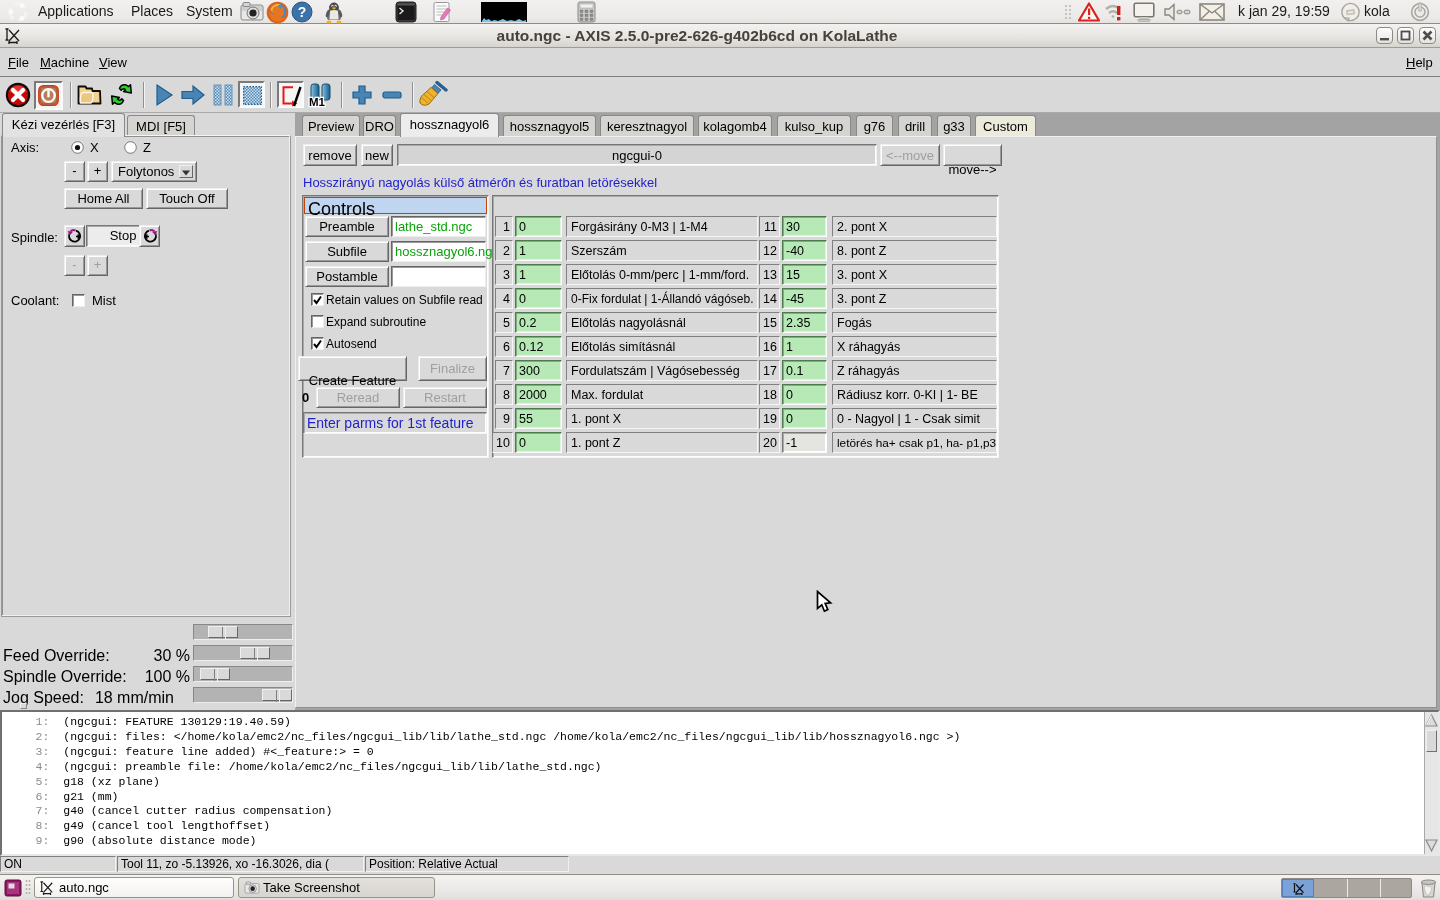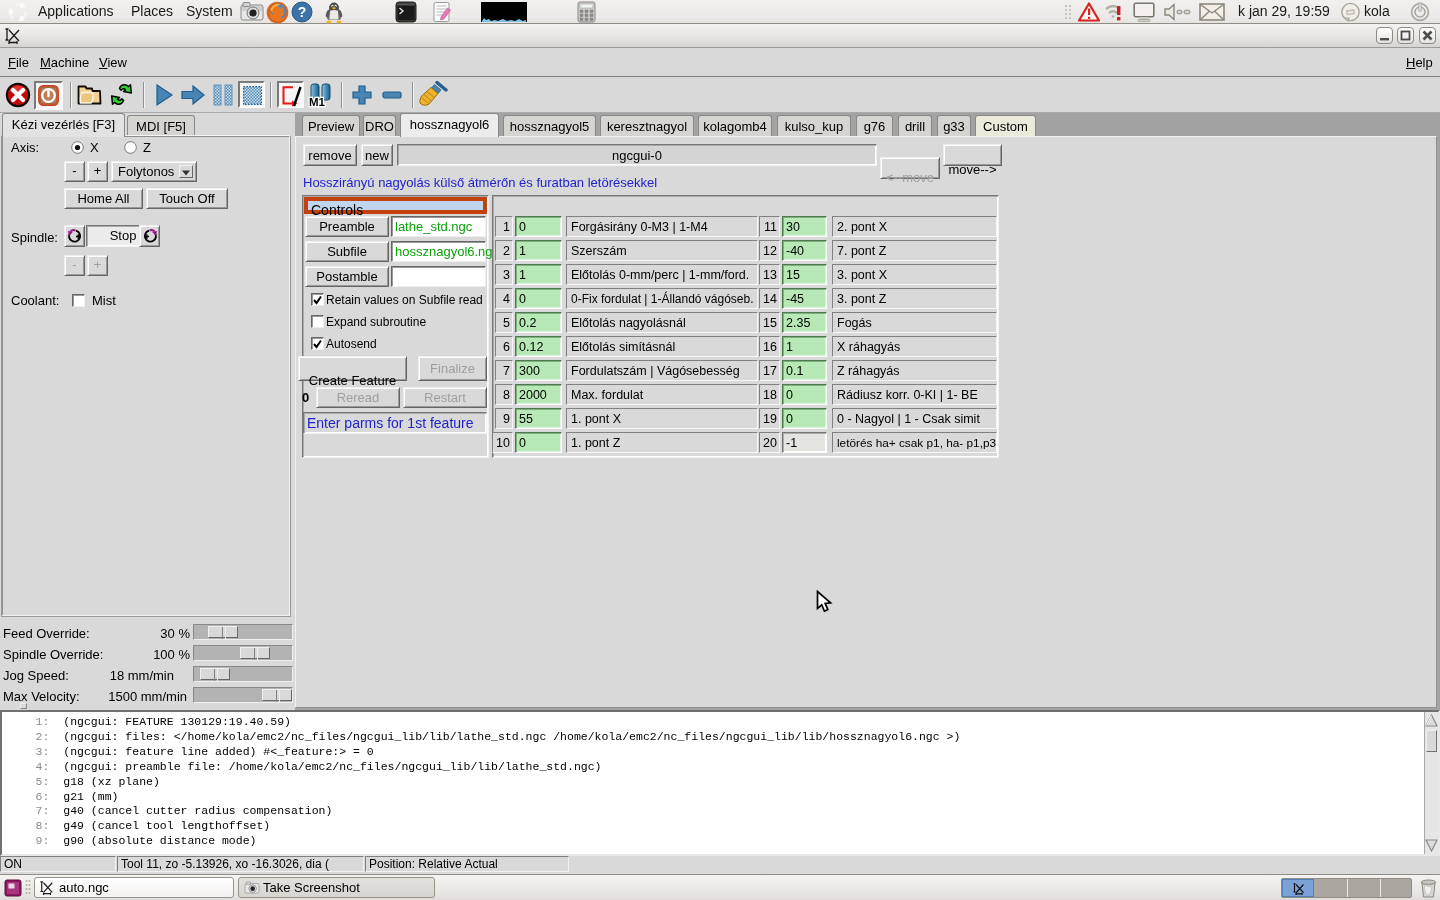--- a/index.html
+++ b/index.html
@@ -43,23 +43,23 @@
   border-bottom:none; border-radius:3px 3px 0 0; text-align:center; font-size:13px; padding-top:3px; }
 .tabsel { background:#ececec; height:24px; z-index:3; }
 
 
 .pnum { position:absolute; width:18px; height:21px; background:#d9d9d9; text-align:right; padding:3px 2px 0 0;
   border:1px solid; border-color:#808080 #f6f6f6 #f6f6f6 #808080; font-size:12.5px; white-space:nowrap; }
 .pent { position:absolute; width:47px; height:21px; background:#b7e9b7; padding:3px 0 0 3px; font-size:12.5px; white-space:nowrap;
   border:1px solid; border-color:#4f7a4f #fdfdfd #fdfdfd #4f7a4f; box-shadow:inset 1px 1px 0 #7fae7f, inset -1px -1px 0 #dff4df; }
 .plab { position:absolute; height:21px; background:#d9d9d9; padding:3px 0 0 4px; font-size:12.5px; white-space:nowrap; overflow:hidden;
   border:1px solid; border-color:#808080 #f6f6f6 #f6f6f6 #808080; }
-.bluehdr { position:absolute; background:#c0d6f0; border:4px solid #c2410c; font-size:14px; padding:1px 1px 0 3px; }
-
-.srow { position:absolute; font-size:13px; }
+.bluehdr { position:absolute; background:#c0d6f0; border:1px solid #c2410c; font-size:18px; padding:1px 1px 0 3px; }
+
+.srow { position:absolute; font-size:16px;margin-top:21px; }
 .trough { position:absolute; background:#b3b3b3; border:1px solid; border-color:#888 #eee #eee #888; height:16px; }
 .thumb { position:absolute; background:#d9d9d9; border:1px solid; border-color:#f0f0f0 #666 #666 #f0f0f0; height:12px; width:30px; }
 .thumb::after { content:""; position:absolute; left:13px; top:0; width:2px; height:12px; border-left:1px solid #808080; border-right:1px solid #f0f0f0; }
 
 
 #gcode { left:0; top:710px; width:1440px; height:146px; background:#fff; border:2px solid; border-color:#707070 #e8e8e8 #e8e8e8 #707070; }
 #gcode pre { font-family:"Liberation Mono", monospace; font-size:11.5px; line-height:14.9px; margin:3px 0 0 6px; }
 #gcode .ln { color:#8c8c8c; }
 
 #statusbar { left:0; top:856px; width:1440px; height:17px; background:#d9d9d9;border-radius:6px; }
@@ -218,20 +218,21 @@
 </div>
 
 <div id="titlebar" class="abs">
   <svg class="abs" style="left:5px;top:4px" width="16" height="16" viewBox="0 0 16 16">
     <g stroke="#1a1a1a" stroke-width="1.3" fill="none">
       <path d="M2 1 L2 12 M0.5 1 L3.5 1 M0.5 12 L3.5 12"></path>
       <path d="M4 2 L14 13 M14 2 L4 13"></path>
         <path d="M4 14.5 L12 14.5 M4 13 L4 16 M12 13 L12 16"></path>
     </g>
   </svg>
+  <div class="abs title">auto.ngc - AXIS 2.5.0-pre2-626-g402b6cd on KolaLathe</div>
   <div class="abs winbtn" style="left:1376px"><svg width="15" height="15" viewBox="0 0 15 15">
         <rect x="3" y="10" width="9" height="2.4" fill="#4d4d4d"></rect>
       </svg></div>
   <div class="abs winbtn" style="left:1397px"><svg width="15" height="15" viewBox="0 0 15 15">
         <rect x="3.5" y="3.5" width="8" height="8" fill="none" stroke="#4d4d4d" stroke-width="1.8"></rect>
       </svg></div>
   <div class="abs winbtn" style="left:1419px"><svg width="15" height="15" viewBox="0 0 15 15">
         <path d="M3.5 3.5 L11.5 11.5 M11.5 3.5 L3.5 11.5" stroke="#4d4d4d" stroke-width="2.6"></path>
       </svg></div>
 </div>
@@ -426,21 +427,21 @@
   <div class="tab" style="left:561px;top:2px;width:37px">g76</div>
   <div class="tab" style="left:603px;top:2px;width:34px">drill</div>
   <div class="tab" style="left:642px;top:2px;width:34px">g33</div>
   <div class="tab" style="left:680px;top:2px;width:61px;background:#eceadb">Custom</div>
 
   <div class="abs" style="left:0px;top:23px;width:1142px;height:572px;background:#d9d9d9;border:1px solid;border-color:#f0f0f0 #909090 #909090 #f0f0f0"></div>
 
   <div class="abs btn" style="left:8px;top:31px;width:54px;height:22px;padding-top:3px">remove</div>
   <div class="abs btn" style="left:66px;top:31px;width:32px;height:22px;padding-top:3px">new</div>
   <div class="abs sunken" style="left:102px;top:31px;width:480px;height:22px;background:#d4d4d4;text-align:center;padding-top:3px;font-size:13px">ngcgui-0</div>
-  <div class="abs btn disab" style="left:585px;top:44px;width:60px;height:22px;padding-top:12px">&lt;--move</div>
+  <div class="abs btn disab" style="left:585px;top:31px;width:60px;height:22px;padding-top:3px">&lt;--move</div>
   <div class="abs btn" style="left:648px;top:31px;width:59px;height:22px;padding-top:17px">move--&gt;</div>
 
   <span class="abs" style="left:8px;top:62px;color:#2222cc;font-size:13px">Hosszirányú nagyolás külső átmérőn és furatban letörésekkel</span>
 
   <div class="abs sunken" style="left:7px;top:82px;width:187px;height:263px"></div>
   <div class="bluehdr" style="left:9px;top:84px;width:183px;height:17px">Controls</div>
   <div class="abs btn" style="left:10px;top:103px;width:84px;height:21px;padding-top:2px">Preamble</div>
   <div class="abs entry" style="left:96px;top:103px;width:95px;height:21px;color:#0ca20c;padding:2px 0 0 3px;font-size:13px">lathe_std.ngc</div>
   <div class="abs btn" style="left:10px;top:128px;width:84px;height:21px;padding-top:2px">Subfile</div>
   <div class="abs entry" style="left:96px;top:128px;width:95px;height:21px;color:#0ca20c;padding:2px 0 0 3px;font-size:13px">hossznagyol6.ng</div>
@@ -494,21 +495,21 @@
     <div class="plab" style="left:271px;top:295px;width:192px">1. pont X</div>
   <div class="pnum" style="left:197px;top:319px;width:21px">10</div>
     <div class="pent" style="left:220px;top:319px">0</div>
     <div class="plab" style="left:271px;top:319px;width:192px">1. pont Z</div>
 
   <div class="pnum" style="left:464px;top:103px;width:21px">11</div>
     <div class="pent" style="left:487px;top:103px;width:45px">30</div>
     <div class="plab" style="left:537px;top:103px;width:165px">2. pont X</div>
   <div class="pnum" style="left:464px;top:127px;width:21px">12</div>
     <div class="pent" style="left:487px;top:127px;width:45px">-40</div>
-    <div class="plab" style="left:537px;top:127px;width:165px">7. pont Z</div>
+    <div class="plab" style="left:537px;top:127px;width:165px">8. pont Z</div>
   <div class="pnum" style="left:464px;top:151px;width:21px">13</div>
     <div class="pent" style="left:487px;top:151px;width:45px">15</div>
     <div class="plab" style="left:537px;top:151px;width:165px">3. pont X</div>
   <div class="pnum" style="left:464px;top:175px;width:21px">14</div>
     <div class="pent" style="left:487px;top:175px;width:45px">-45</div>
     <div class="plab" style="left:537px;top:175px;width:165px">3. pont Z</div>
   <div class="pnum" style="left:464px;top:199px;width:21px">15</div>
     <div class="pent" style="left:487px;top:199px;width:45px">2.35</div>
     <div class="plab" style="left:537px;top:199px;width:165px">Fogás</div>
   <div class="pnum" style="left:464px;top:223px;width:21px">16</div>

